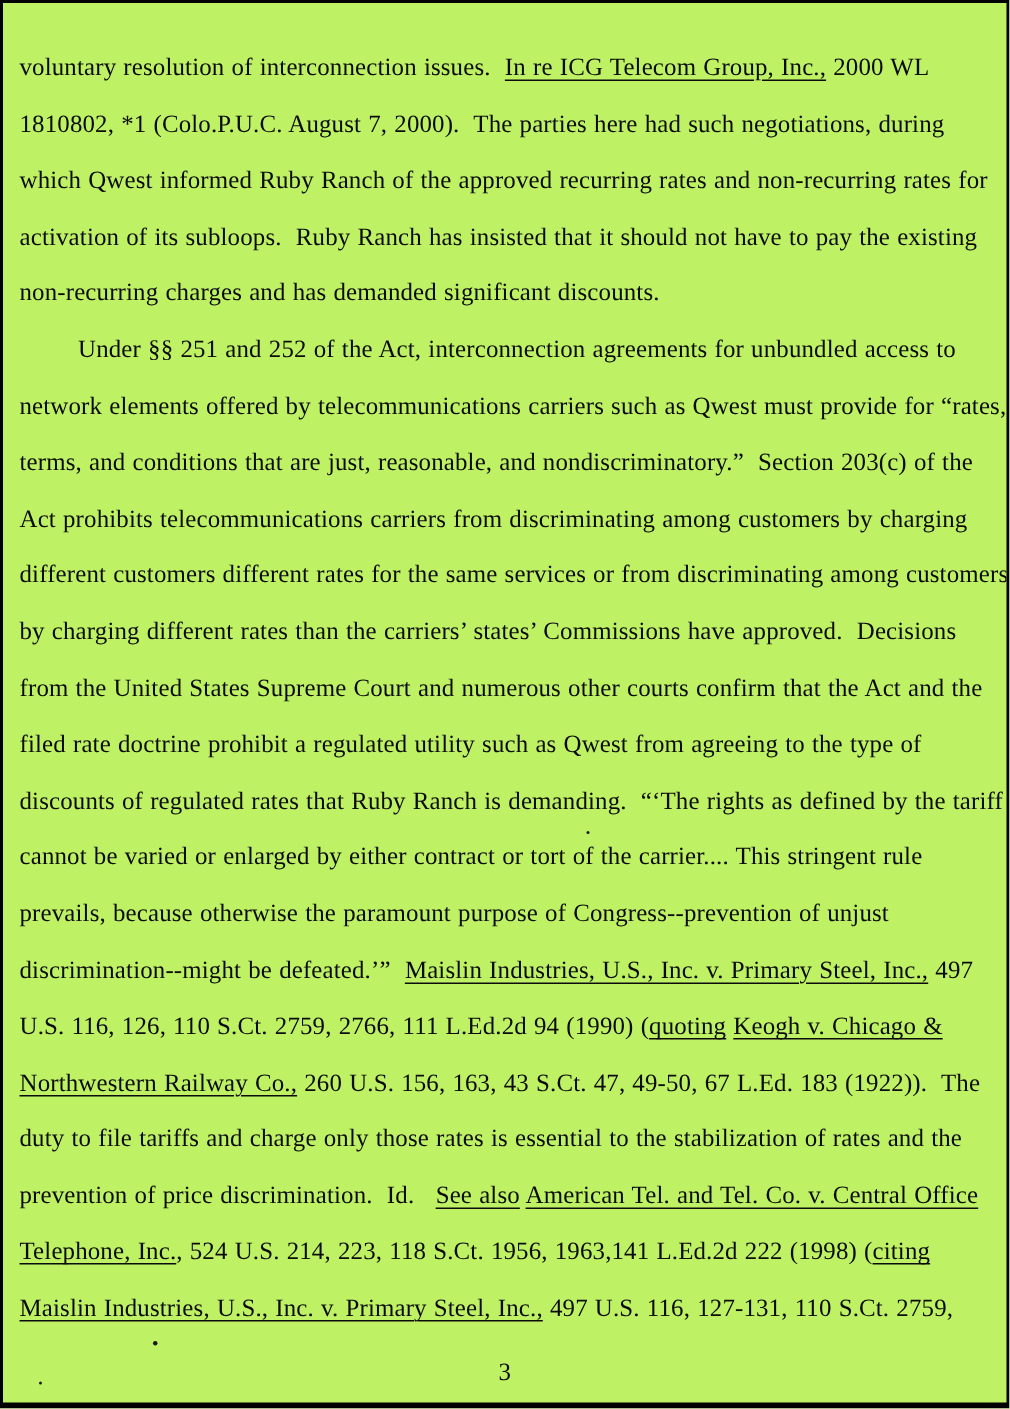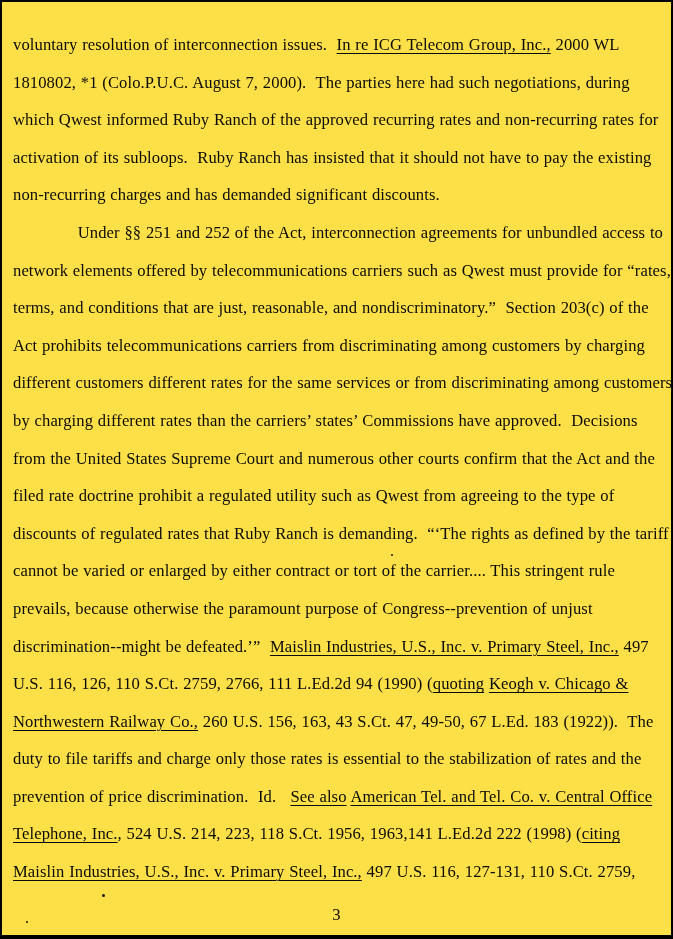--- a/index.html
+++ b/index.html
@@ -1,40 +1,40 @@
 <!DOCTYPE html>
 <html><head>
 <meta charset="utf-8">
 <style>
   html, body { margin: 0; padding: 0; background: #ffffff; }
   .page {
     position: relative;
     width: 673px;
     height: 939px;
     box-sizing: border-box;
-    background: #fde047;
+    background: #bef264;
     border: 2px solid #000;
     border-bottom-width: 4px;
     overflow: hidden;
     font-family: "Liberation Serif", "DejaVu Serif", serif;
     color: #0b0b0b;
   }
   .doc-body {
     position: absolute;
     left: 11px;
     right: 8px;
     top: 24px;
     font-size: 16.6px;
     line-height: 37.6px;
     white-space: pre;
     letter-spacing: 0.1px;
     word-spacing: 0.5px;
   }
   .line { height: 37.6px; }
-  .line.indented { padding-left: 39px; text-align: right; }
+  .line.indented { padding-left: 39px; }
   .seg.u { text-decoration: underline; text-decoration-thickness: 1.2px; text-underline-offset: 2.5px; }
   .page-number {
     position: absolute;
     top: 903px;
     left: 0;
     width: 100%;
     text-align: center;
     font-size: 16.6px;
   }
   .artifact-dot {

